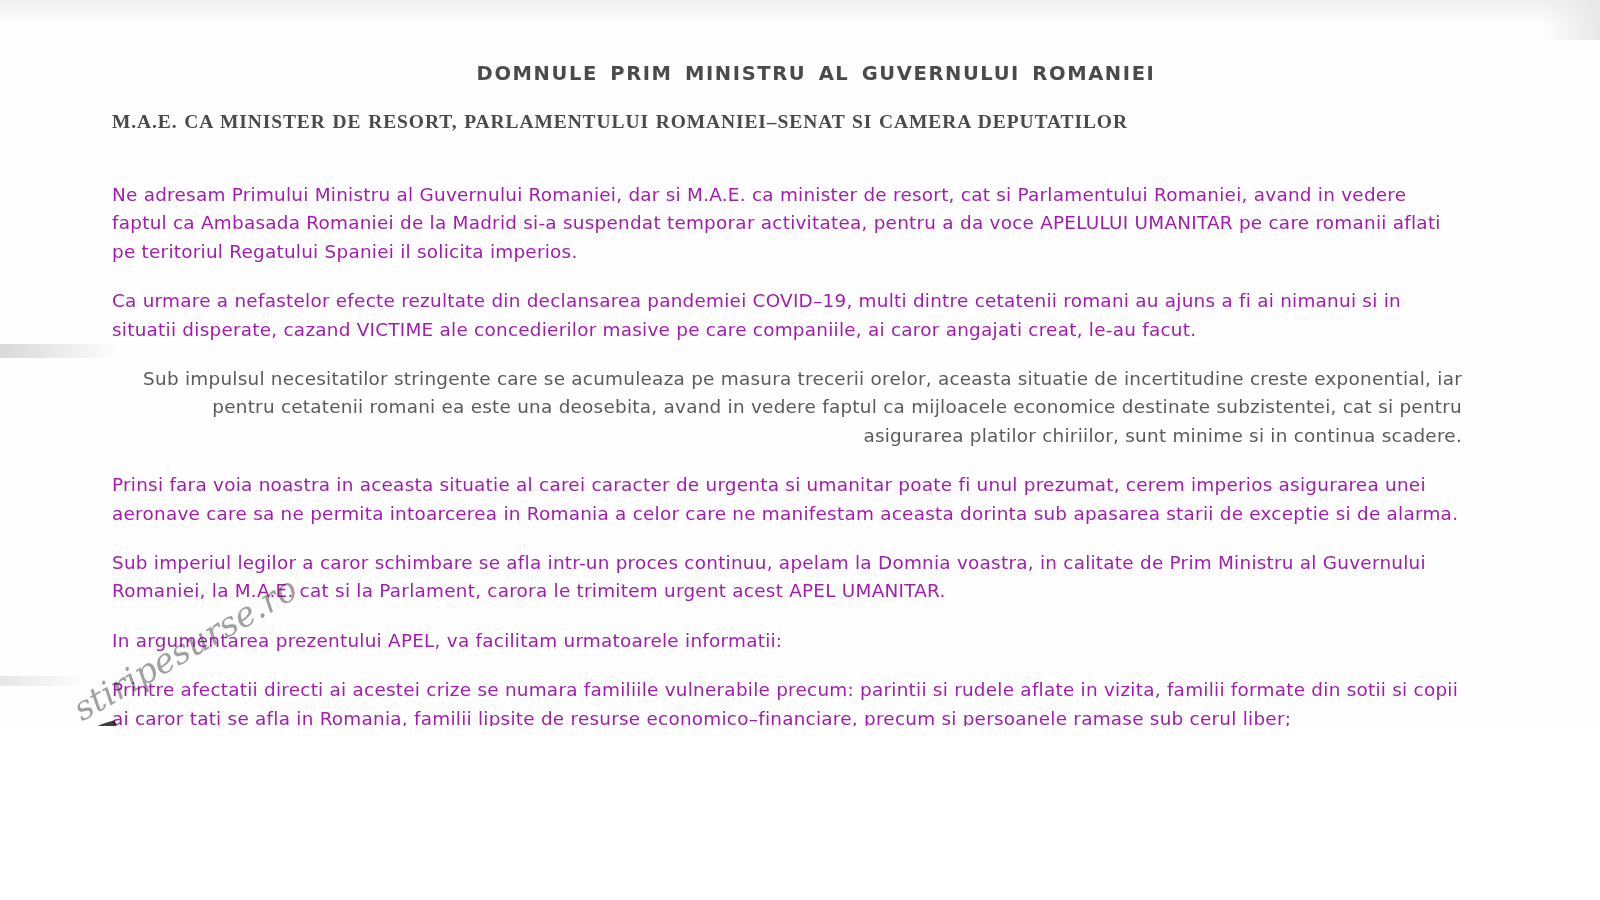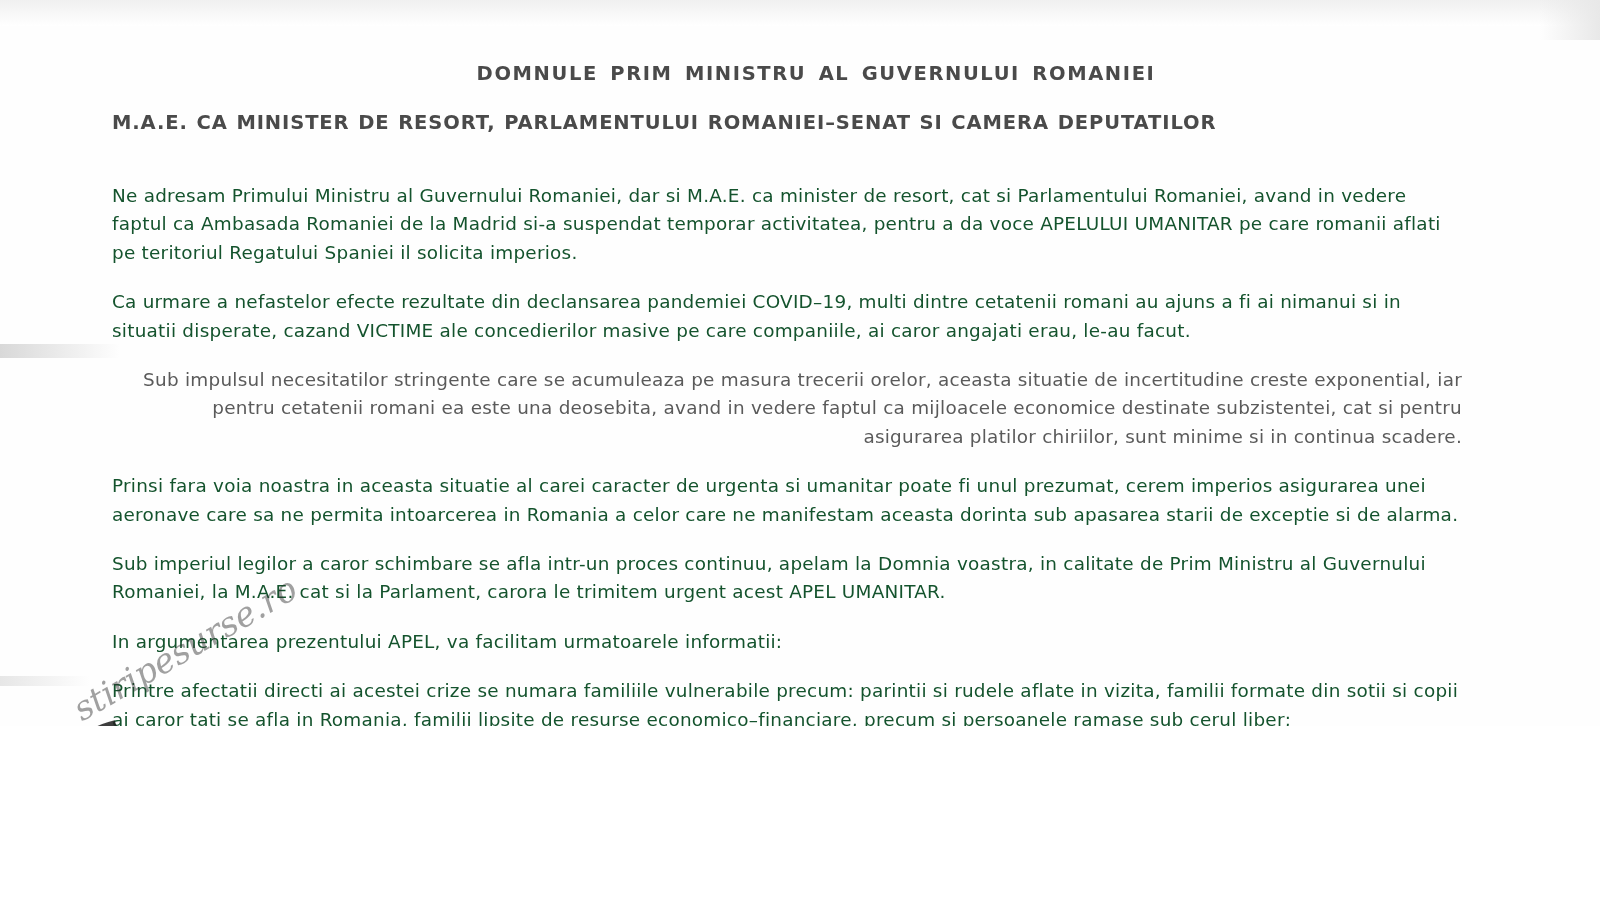--- a/index.html
+++ b/index.html
@@ -69,28 +69,29 @@
     padding-left: 58px;
     word-spacing: 4px;
   }
   .heading-2 {
     font-size: 19.5px;
     letter-spacing: .9px;
     color: #4a4a4a;
     margin: 0 0 48px 0;
     text-align: left;
     word-spacing: 1px;
+    font-family: Liberation Serif, serif;
   }
 
   p.para {
     font-size: 18.4px;
     line-height: 28.4px;
     letter-spacing: .25px;
     margin: 0 0 21px 0;
-    color: #14532d;
+    color: #a21caf;
     text-align: left;
   }
 
   
   p.faded { color: #5a5a5a; text-align: right; }
 
   
   .watermark {
     position: absolute;
     left: 40px;
@@ -136,21 +137,21 @@
   <div class="scan-tint-right"></div>
   <div class="scan-smudge-left"></div>
   <div class="scan-smudge-left2"></div>
 
   <div class="doc-body">
 
     <h1 class="heading-1">DOMNULE  PRIM  MINISTRU  AL  GUVERNULUI  ROMANIEI</h1>
     <h2 class="heading-2">M.A.E. CA MINISTER DE RESORT, PARLAMENTULUI ROMANIEI–SENAT SI CAMERA DEPUTATILOR</h2>
 
     <p class="para">Ne adresam Primului Ministru al Guvernului Romaniei, dar si M.A.E. ca minister de resort, cat si Parlamentului Romaniei, avand in vedere faptul ca Ambasada Romaniei de la Madrid si-a suspendat temporar activitatea, pentru a da voce APELULUI  UMANITAR pe care romanii aflati pe teritoriul Regatului Spaniei il solicita imperios.</p>
-    <p class="para">Ca urmare a nefastelor efecte rezultate din declansarea pandemiei COVID–19, multi dintre cetatenii romani au ajuns a fi ai nimanui si in situatii disperate, cazand VICTIME ale concedierilor masive pe care companiile, ai caror angajati erau, le-au facut.</p>
+    <p class="para">Ca urmare a nefastelor efecte rezultate din declansarea pandemiei COVID–19, multi dintre cetatenii romani au ajuns a fi ai nimanui si in situatii disperate, cazand VICTIME ale concedierilor masive pe care companiile, ai caror angajati creat, le-au facut.</p>
     <p class="para faded">Sub impulsul necesitatilor stringente care se acumuleaza pe masura trecerii orelor, aceasta situatie de incertitudine creste exponential, iar pentru cetatenii romani ea este una deosebita, avand in vedere faptul ca mijloacele economice destinate subzistentei, cat si pentru asigurarea platilor chiriilor, sunt minime si in continua scadere.</p>
     <p class="para">Prinsi fara voia noastra in aceasta situatie al carei caracter de urgenta si umanitar poate fi unul prezumat, cerem imperios asigurarea unei aeronave care sa ne permita intoarcerea in Romania a celor care ne manifestam aceasta dorinta sub apasarea starii de exceptie si de alarma.</p>
     <p class="para">Sub imperiul legilor a caror schimbare se afla intr-un proces continuu, apelam la Domnia voastra, in calitate de Prim Ministru al Guvernului Romaniei, la M.A.E. cat si la Parlament, carora le trimitem urgent acest APEL UMANITAR.</p>
     <p class="para">In argumentarea prezentului APEL, va facilitam urmatoarele informatii:</p>
     <p class="para">Printre afectatii directi ai acestei crize se numara familiile vulnerabile precum: parintii si rudele aflate in vizita, familii formate din sotii si copii ai caror tati se afla in Romania, familii lipsite de resurse economico–financiare, precum si persoanele ramase sub cerul liber;</p>
     <p class="para">Sondarea in teritoriului in timp real se face prin grupul de whatsapp "CELULA DE CRIZA SPANIA", ce a fost creat odata cu declansarea starii de alarma decretate de catre Guvernul Regatului Spaniei. Acest grup numara peste 120 de persoane de pe intreg teritoriul Spaniei (peninsula cat si din insule), un grup prin care preluam situatiile delicate si urgente.</p>
 
   </div>
 
   <div class="watermark">

